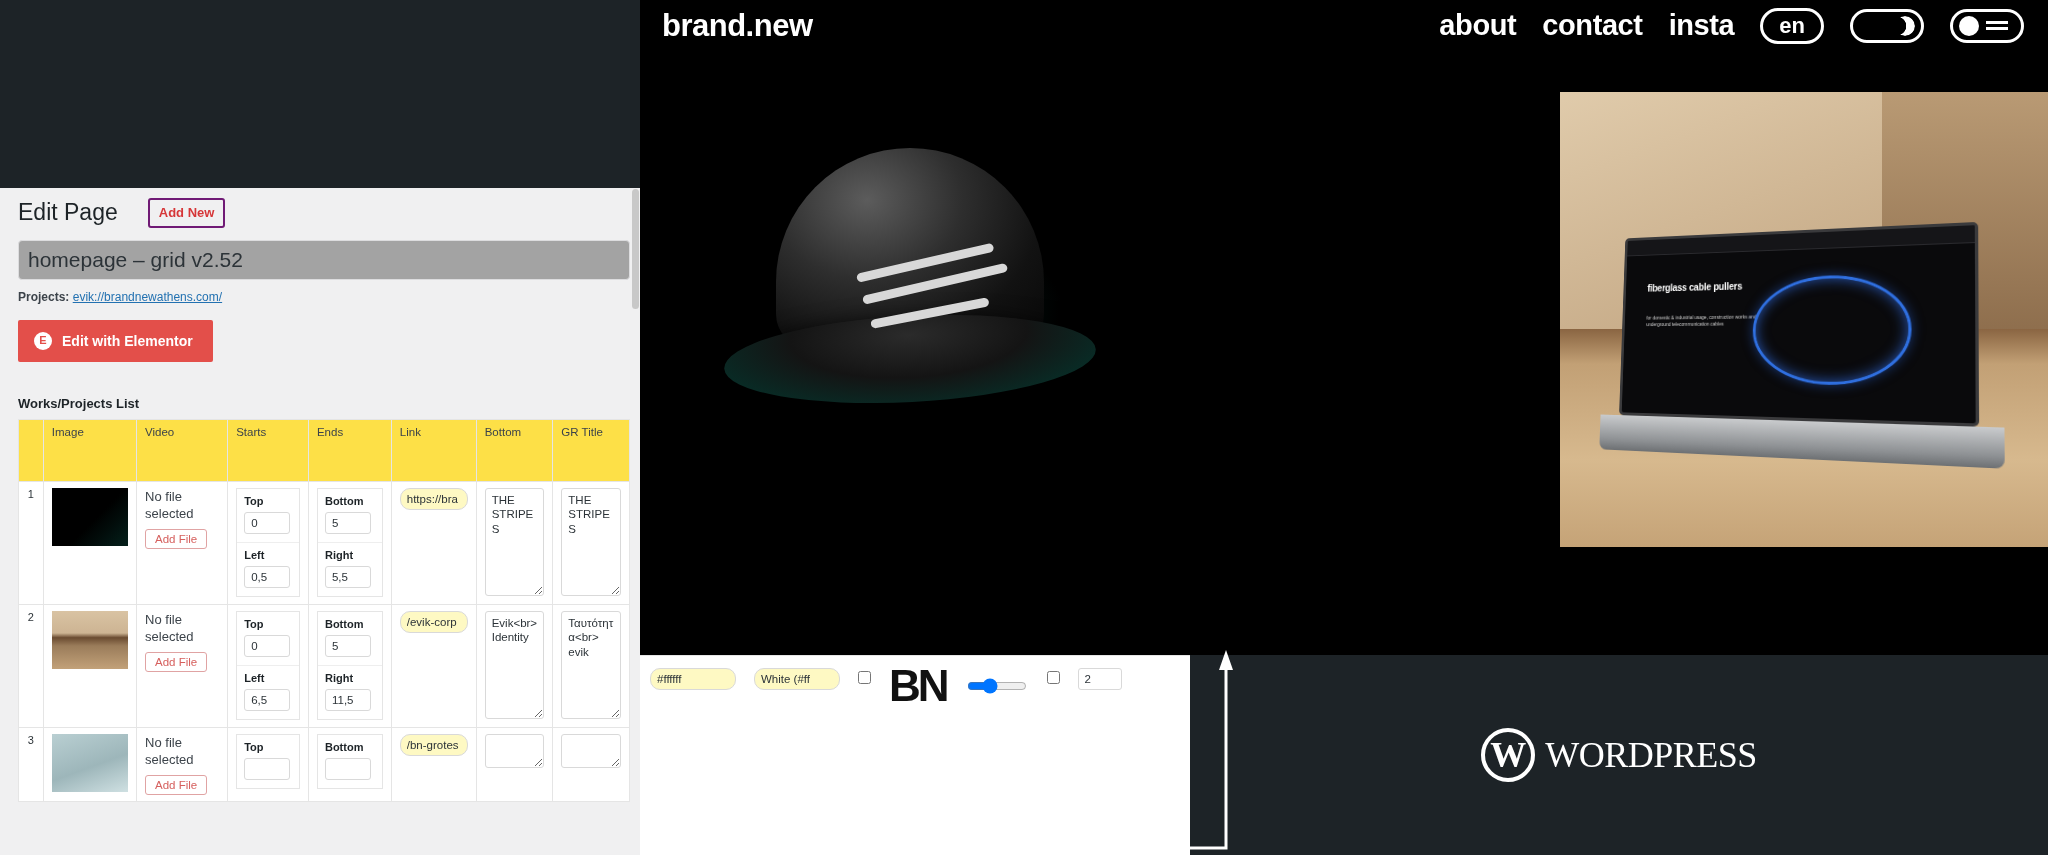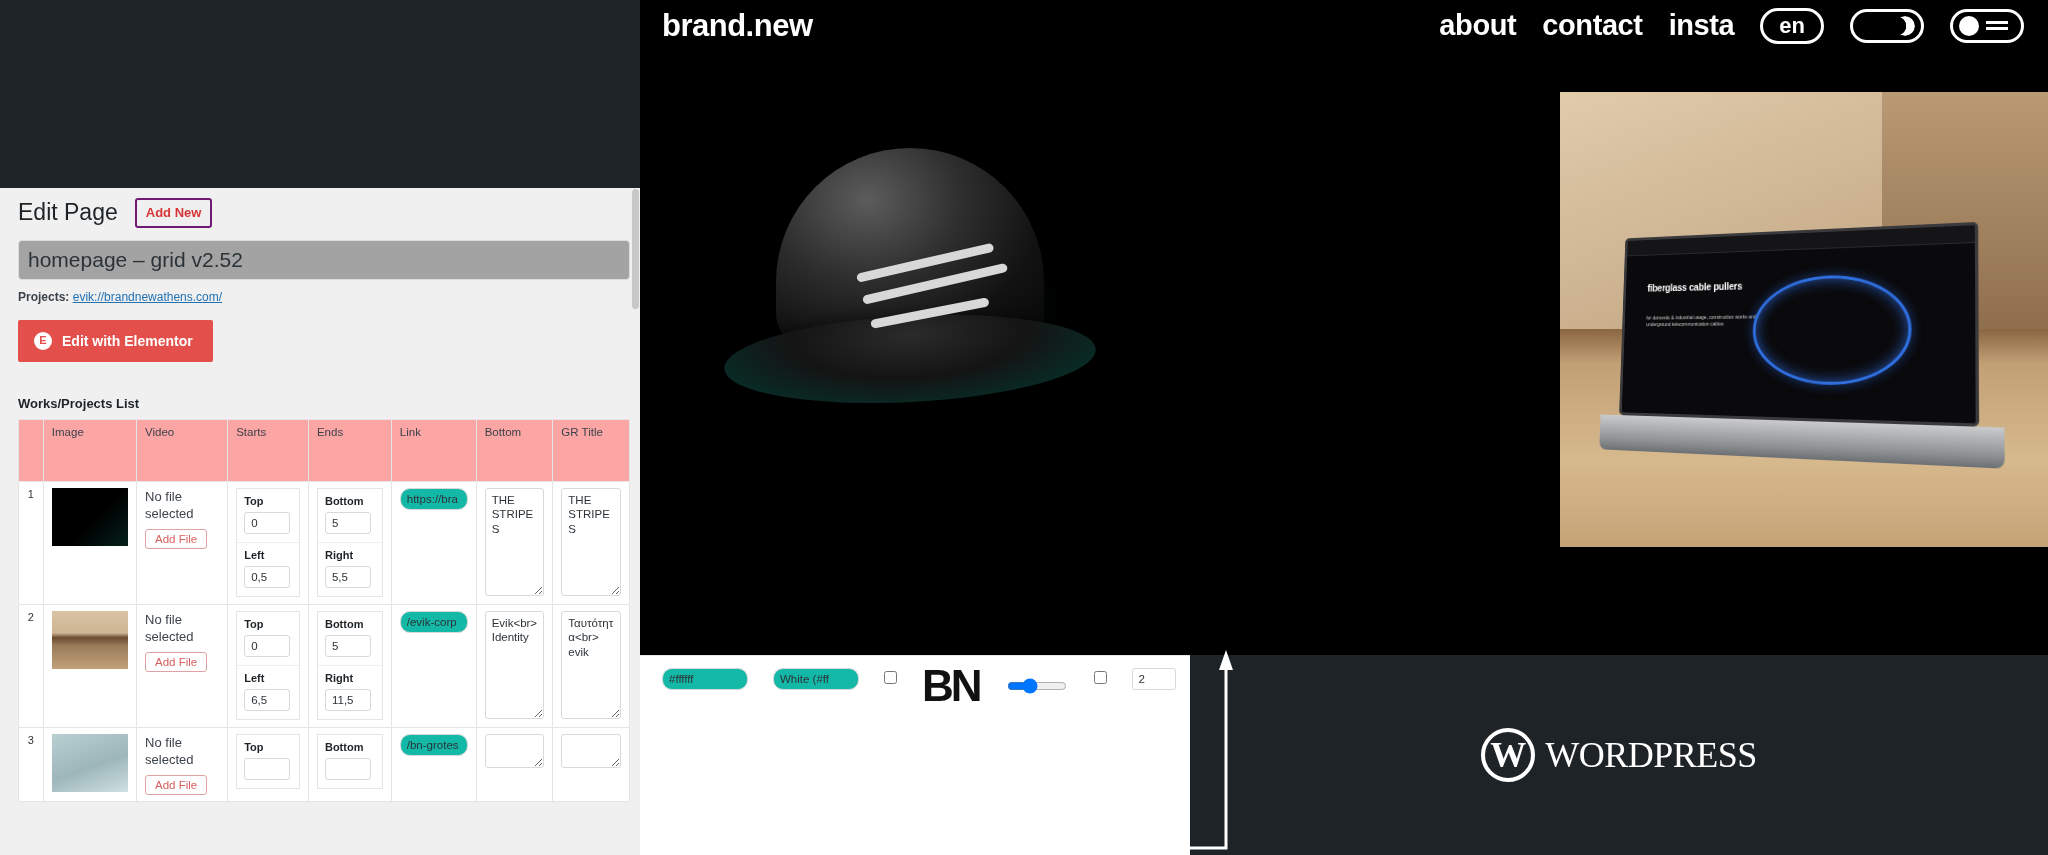--- a/index.html
+++ b/index.html
@@ -15,21 +15,21 @@
   
   #wp-admin {
     position:absolute; left:0; top:0; width:640px; height:855px;
     background:#f0f0f1; overflow:hidden;
   }
   #wp-adminbar {
     height:188px; background:#1d2327; width:100%;
   }
   .wrap { padding:0 10px; }
   .page-title-row {
-    display:flex; align-items:flex-end; gap:17px;
+    display:flex; align-items:flex-end; gap:30px;
     padding:10px 0 4px 8px;
   }
   .page-title {
     font-size:23px; font-weight:400; color:#1d2327; line-height:1.3;
     margin:0;
   }
   .add-new-btn {
     display:inline-block;
     border:2px solid #701a75; color:#d63638; background:transparent;
     border-radius:3px; font-size:13px; font-weight:600;
@@ -71,21 +71,21 @@
     width:calc(100% - 8px); margin-left:8px;
     border-collapse:collapse; background:#fff;
     border:1px solid #e0e0e0; table-layout:fixed;
   }
   .rep-table th, .rep-table td {
     border:1px solid #e5e5e5; vertical-align:top;
     padding:6px 8px; font-size:11px; color:#2c3338;
   }
   .rep-table thead th {
     font-weight:400; text-align:left; height:62px; vertical-align:top;
-    color:#3c434a; font-size:11.5px; background:#fca5a5;
+    color:#3c434a; font-size:11.5px; background:#fde047;
   }
   .col-handle { width:24px; }
   .col-image  { width:90px; }
   .col-video  { width:88px; }
   .col-starts { width:78px; }
   .col-ends   { width:80px; }
   .col-link   { width:82px; }
   .col-title  { width:74px; }
   .col-grtitle{ width:74px; }
   .row-num {
@@ -110,21 +110,21 @@
   .subfield { padding:6px 7px 8px 7px; border-bottom:1px solid #eee; }
   .subfield:last-child { border-bottom:none; }
   .subfield label { display:block; font-size:11px; font-weight:700; color:#1d2327; margin-bottom:5px; }
   .num-input {
     width:46px; padding:4px 6px; font-size:11.5px; color:#2c3338;
     border:1px solid #d9d9d9; border-radius:3px; background:#fff;
     font-family:"Liberation Sans", sans-serif; outline:none;
   }
   .text-input {
     width:100%; padding:4px 6px; font-size:11.5px; color:#2c3338;
-    border:1px solid #d9d9d9; border-radius:10px; background:#14b8a6;
+    border:1px solid #d9d9d9; border-radius:10px; background:#fef9c3;
     font-family:"Liberation Sans", sans-serif; outline:none;
   }
   .ta {
     width:100%; height:108px; padding:4px 6px; resize:vertical;
     font-size:11.5px; color:#2c3338; line-height:1.25;
     border:1px solid #d9d9d9; border-radius:3px; background:#fff;
     font-family:"Liberation Sans", sans-serif; outline:none;
   }
   .ta.short { height:34px; }
   .chk { width:13px; height:13px; margin:3px 0 0 0; }
@@ -469,21 +469,21 @@
       </tbody>
     </table>
   </div>
 
   <div class="admin-scroll">
       <i></i>
     </div>
 </div>
 
 <div style="position:absolute; left:640px; top:655px; width:550px; height:200px; background:#fff; border-top:1px solid #e5e5e5;">
-  <div style="display:flex; gap:25px; padding:12px 22px; align-items:flex-start;">
+  <div style="display:flex; gap:18px; padding:12px 10px; align-items:flex-start;">
     <div>
       <input class="text-input" style="width: 86px;" value="#ffffff">
     </div>
     <div>
       <input class="text-input" style="width: 86px;" value="White (#ff">
     </div>
     <div>
       <input type="checkbox" class="chk" style="">
     </div>
     <div style="font-size:44px; font-weight:800; letter-spacing:-3px; line-height:.8; color:#111;">BN</div>

